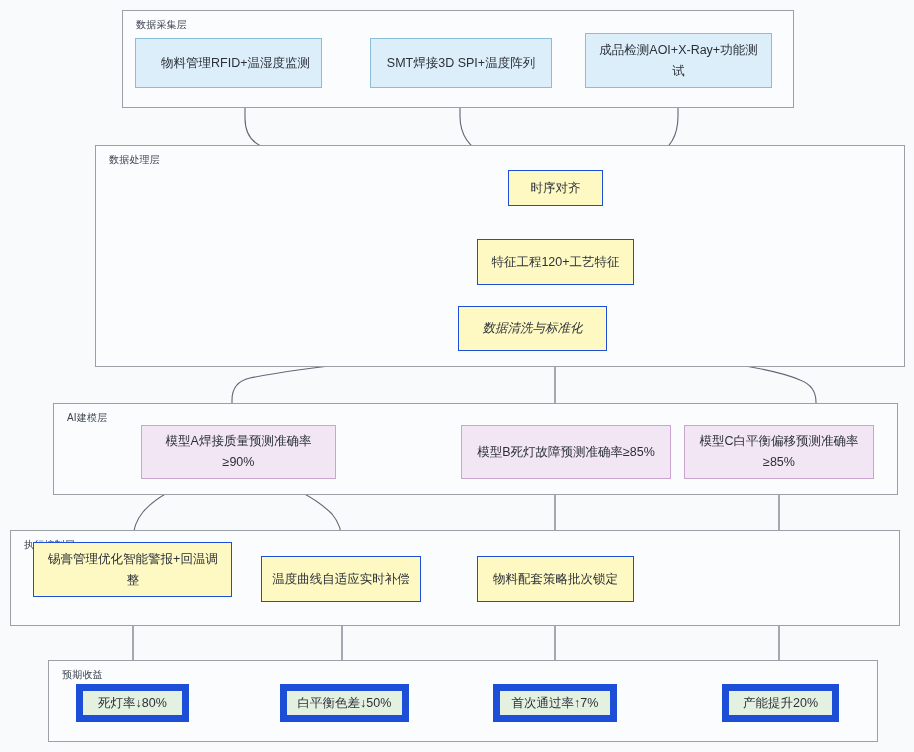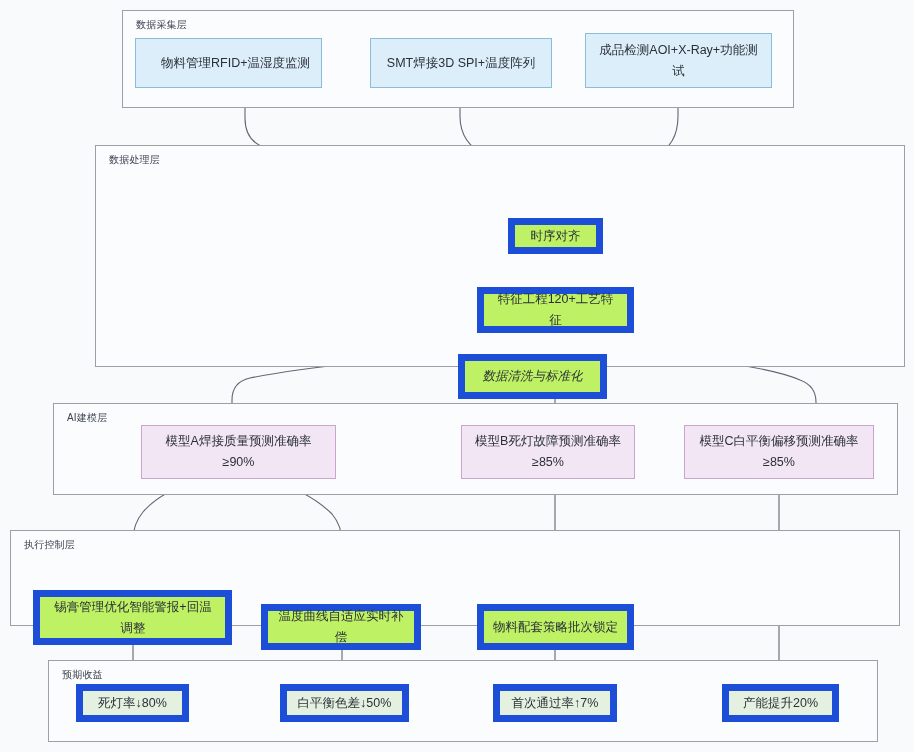--- a/index.html
+++ b/index.html
@@ -34,21 +34,21 @@
     align-items:center;
     justify-content:center;
     text-align:center;
     font-size:12.5px;
     line-height:21px;
     color:#2b3038;
     padding:4px 8px;
     z-index:3;
   }
   .n-blue{background:#ddeefb;border:1px solid #8bbcd8;}
-  .n-grey{background:#bef264;border:7px solid #1d4ed8;margin-top:48px;}
+  .n-grey{background:#fef9c3;border:1px solid #1d4ed8;}
   .n-purple{background:#f2e6f4;border:1px solid #c9a5cf;}
   .n-green{background:#e4f1e1;border:7px solid #1d4ed8;}
 </style>
 </head>
 <body>
 
 <div id="canvas">
 
   <svg id="edges" viewBox="0 0 914 752">
     <defs>
@@ -106,21 +106,21 @@
   <div class="node n-grey" style="left:458px;top:306px;width:149px;height:45px;font-style:italic;">
     <span>数据清洗与标准化</span>
   </div>
 
   <div class="layer" style="left:53px;top:403px;width:845px;height:92px;">
     <div class="layer-title">AI建模层</div>
   </div>
   <div class="node n-purple" style="left:141px;top:425px;width:195px;height:54px;">
     <span>模型A焊接质量预测准确率≥90%</span>
   </div>
-  <div class="node n-purple" style="left:461px;top:425px;width:174px;height:54px;">
+  <div class="node n-purple" style="left:461px;top:425px;width:210px;height:54px;">
     <span>模型B死灯故障预测准确率≥85%</span>
   </div>
   <div class="node n-purple" style="left:684px;top:425px;width:190px;height:54px;">
     <span>模型C白平衡偏移预测准确率≥85%</span>
   </div>
 
   <div class="layer" style="left:10px;top:530px;width:890px;height:96px;">
     <div class="layer-title">执行控制层</div>
   </div>
   <div class="node n-grey" style="left:33px;top:542px;width:199px;height:55px;padding-left:9px;">

